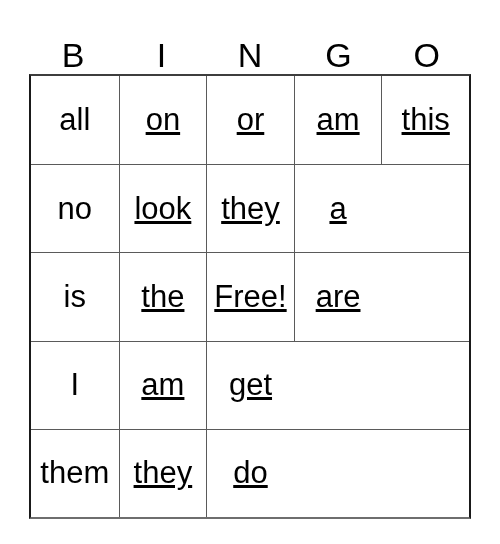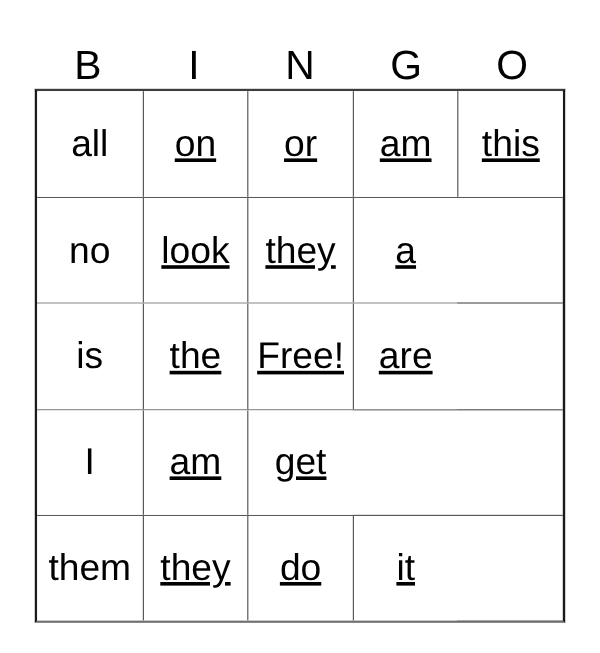--- a/index.html
+++ b/index.html
@@ -167,19 +167,16 @@
     <div class="grid-row">
       <div class="cell">
         <span class="cell-text">them</span>
       </div>
       <div class="cell">
         <span class="cell-text">they</span>
       </div>
       <div class="cell">
         <span class="cell-text">do</span>
       </div>
-      <div class="cell">
-        <span class="cell-text">it</span>
-      </div>
     </div>
 
   </div>
 </div>
 
 </body></html>

